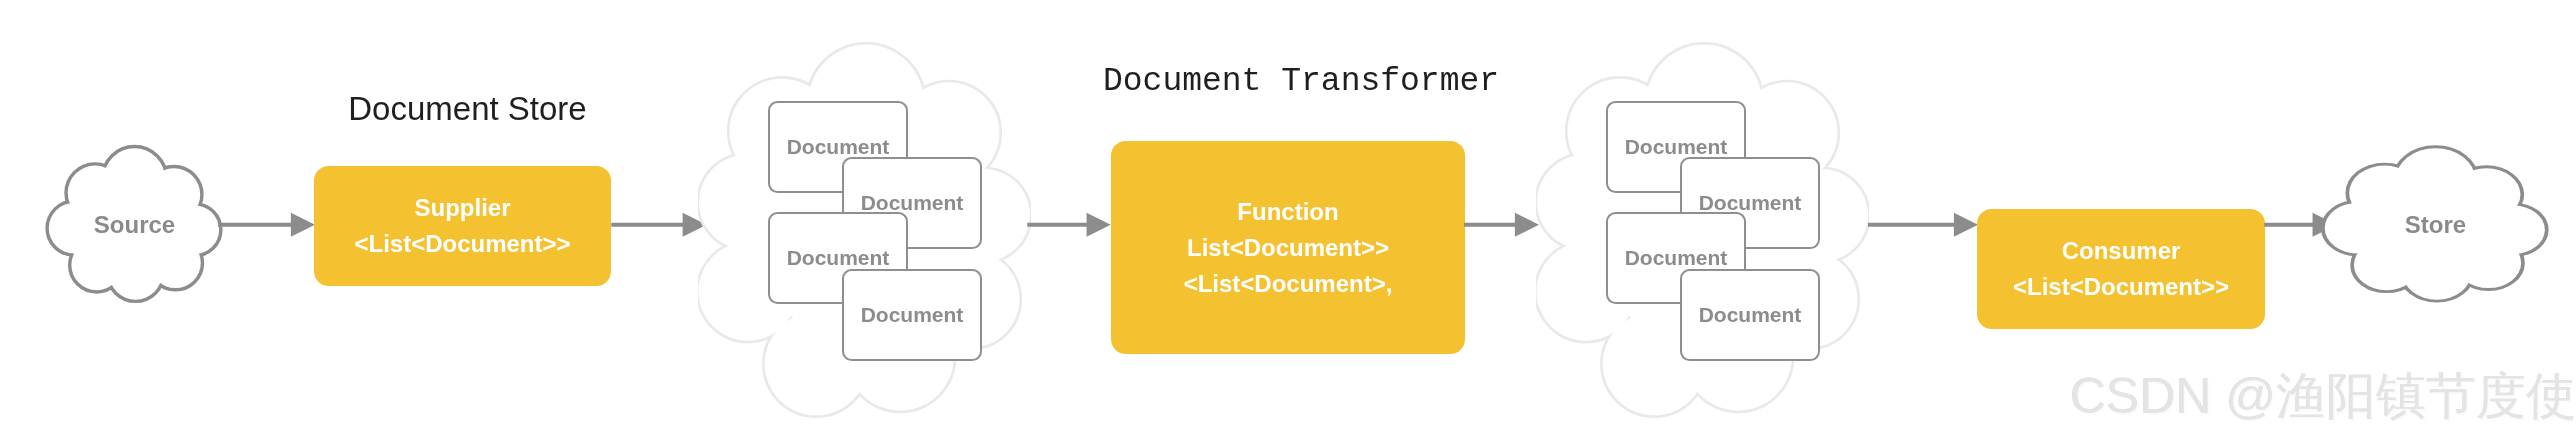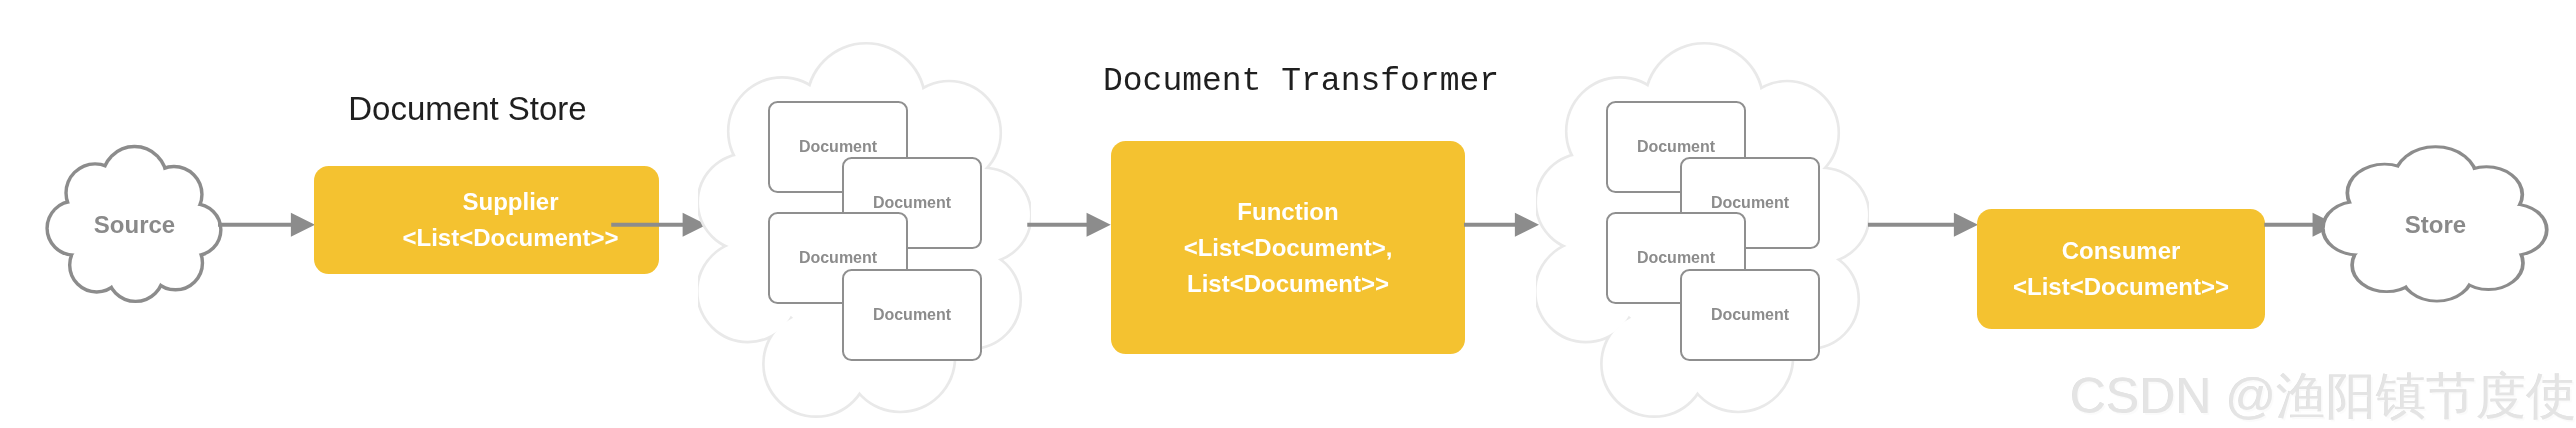--- a/index.html
+++ b/index.html
@@ -28,21 +28,21 @@
   .cloud-label {
     position:absolute; inset:0; display:flex; align-items:center; justify-content:center;
     font-weight:bold; font-size:24px; color:#8A8A8A;
   }
 
   
   .doc-card {
     position:absolute; width:140px; height:92px; box-sizing:border-box;
     background:#ffffff; border:2.1px solid #8F8F8F; border-radius:9.5px;
     display:flex; align-items:center; justify-content:center;
-    font-weight:bold; font-size:16px; color:#8C8C8C;
+    font-weight:bold; font-size:21px; color:#8C8C8C;
   }
 
   
   .arrow { position:absolute; top:209px; height:31.5px; overflow:visible; }
 
   
   .watermark {
     position:absolute; left:2070px; top:363px; white-space:nowrap;
     font-size:50px; color:#E4E4E4;
     text-shadow:1.6px 1.6px 1.1px #fbfbfb, -0.5px -0.5px 0.5px #dedede;
@@ -79,21 +79,21 @@
     </svg>
     <div class="cloud-label">Source</div>
   </div>
 
   <svg class="arrow" style="left:218px; width:97px;" viewBox="0 0 185 60">
     <line x1="0" y1="30" x2="141" y2="30" stroke="#8C8C8C" stroke-width="8"></line>
     <polygon points="139,7 139,53 185,30" fill="#8C8C8C"></polygon>
   </svg>
 
   <div class="stage-title" style="left:310px; top:90px; width:315px;">Document Store</div>
-  <div class="flow-box" style="left:314px; top:166px; width:297px; height:108px;padding-left:48px;">
+  <div class="flow-box" style="left:314px; top:166px; width:297px; height:120px;">
     <span>Supplier</span>
     <span>&lt;List&lt;Document&gt;&gt;</span>
   </div>
 
   <svg class="arrow" style="left:611px; width:96px;" viewBox="0 0 182 60">
     <line x1="0" y1="30" x2="138" y2="30" stroke="#8C8C8C" stroke-width="8"></line>
     <polygon points="136,7 136,53 182,30" fill="#8C8C8C"></polygon>
   </svg>
 
   <div class="cloud" style="left:698px; top:39px; width:333px; height:384px;">
@@ -137,22 +137,22 @@
   </div>
 
   <svg class="arrow" style="left:1027px; width:84px;" viewBox="0 0 159 60">
     <line x1="0" y1="30" x2="115" y2="30" stroke="#8C8C8C" stroke-width="8"></line>
     <polygon points="113,7 113,53 159,30" fill="#8C8C8C"></polygon>
   </svg>
 
   <div class="stage-title" style="left:1103px; top:63px; width:368px;font-family:Liberation Mono, monospace;">Document Transformer</div>
   <div class="flow-box" style="left:1111px; top:141px; width:354px; height:213px;">
     <span>Function</span>
+    <span>List&lt;Document&gt;&gt;</span>
     <span>&lt;List&lt;Document&gt;,</span>
-    <span>List&lt;Document&gt;&gt;</span>
   </div>
 
   <svg class="arrow" style="left:1464px; width:75px;" viewBox="0 0 143 60">
     <line x1="0" y1="30" x2="99" y2="30" stroke="#8C8C8C" stroke-width="8"></line>
     <polygon points="97,7 97,53 143,30" fill="#8C8C8C"></polygon>
   </svg>
 
   <div class="cloud" style="left:1536px; top:39px; width:333px; height:384px;">
     <svg width="333" height="384" viewBox="0 0 634 730">
       <g fill="#ffffff" stroke="#E9E9E9" stroke-width="10">

